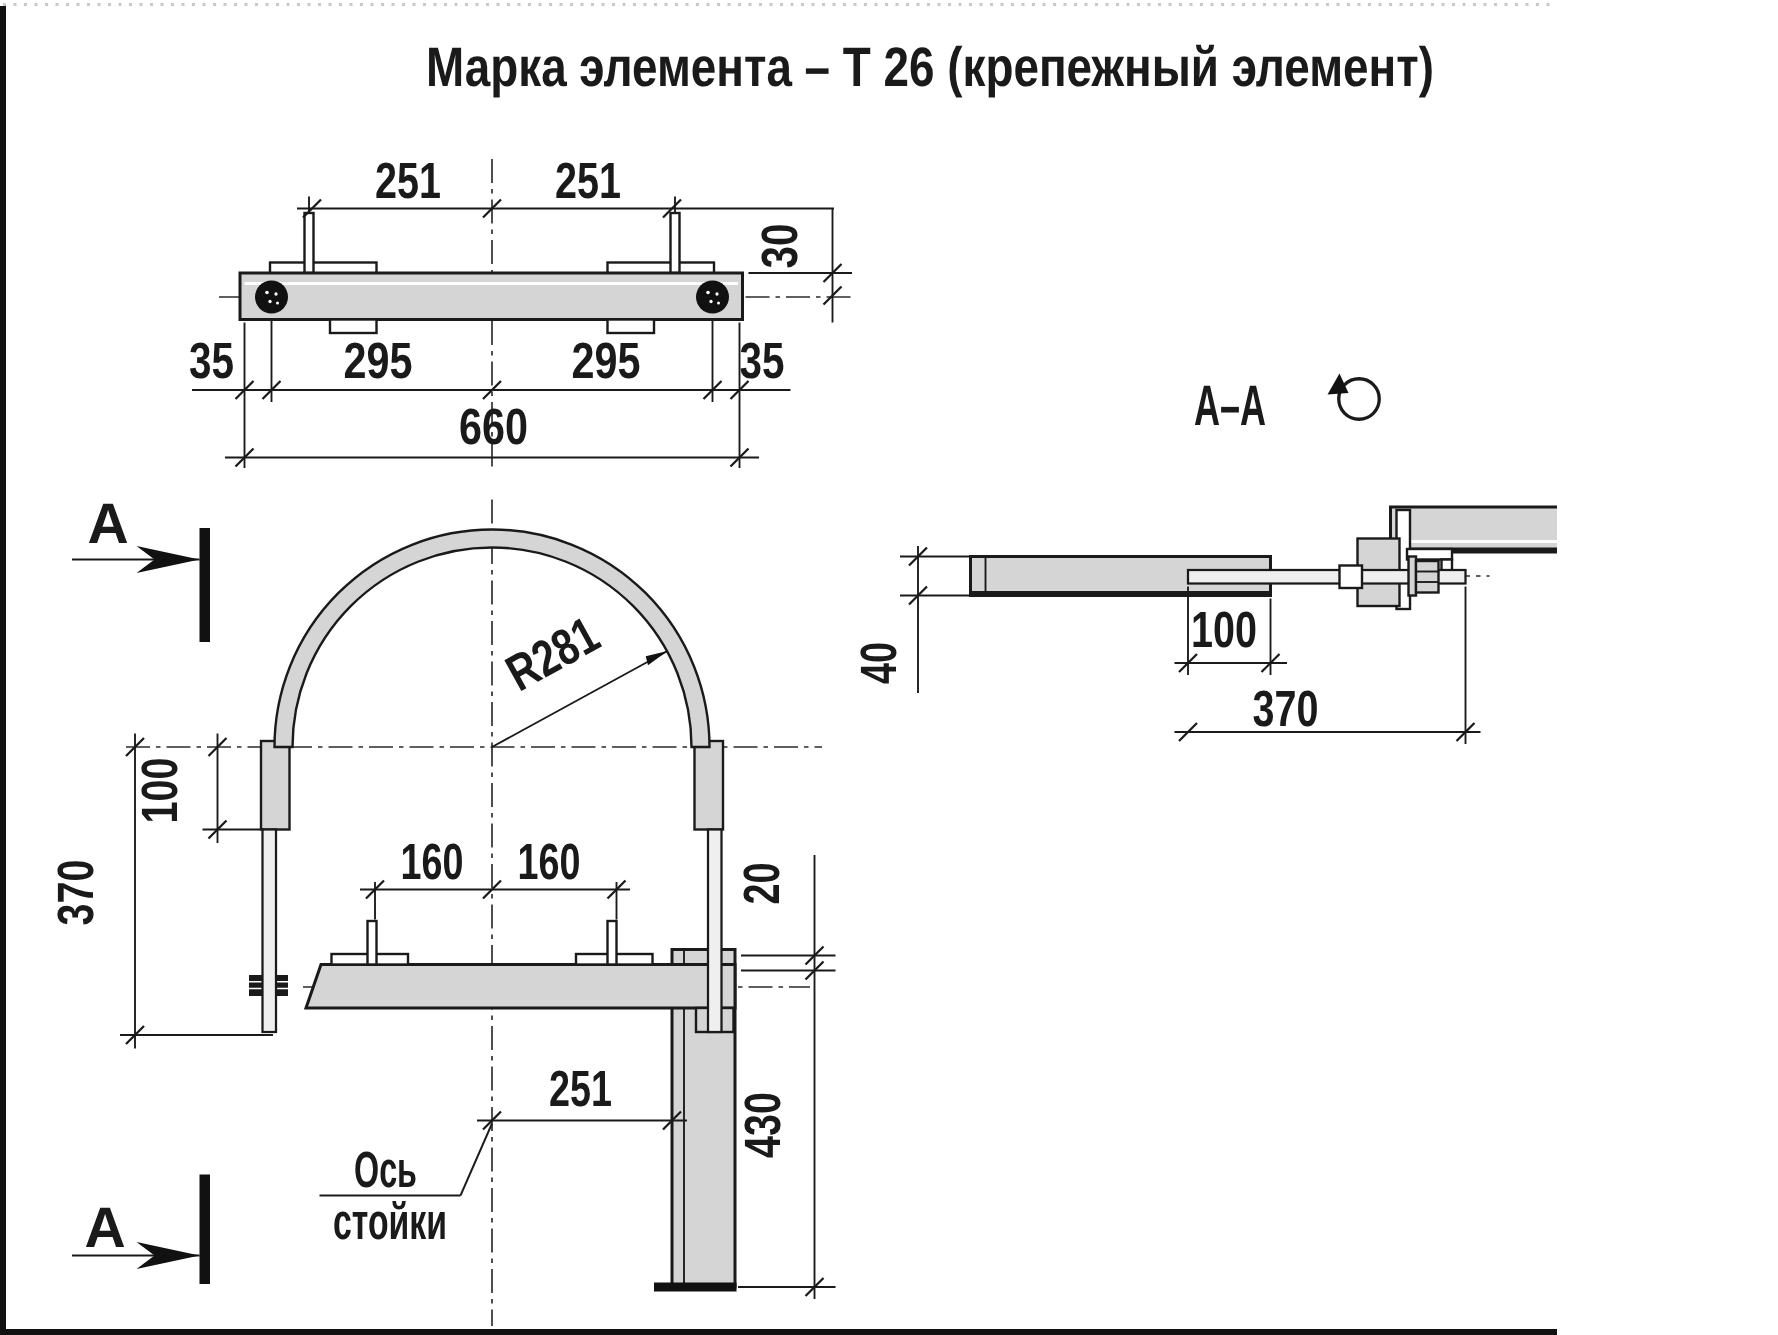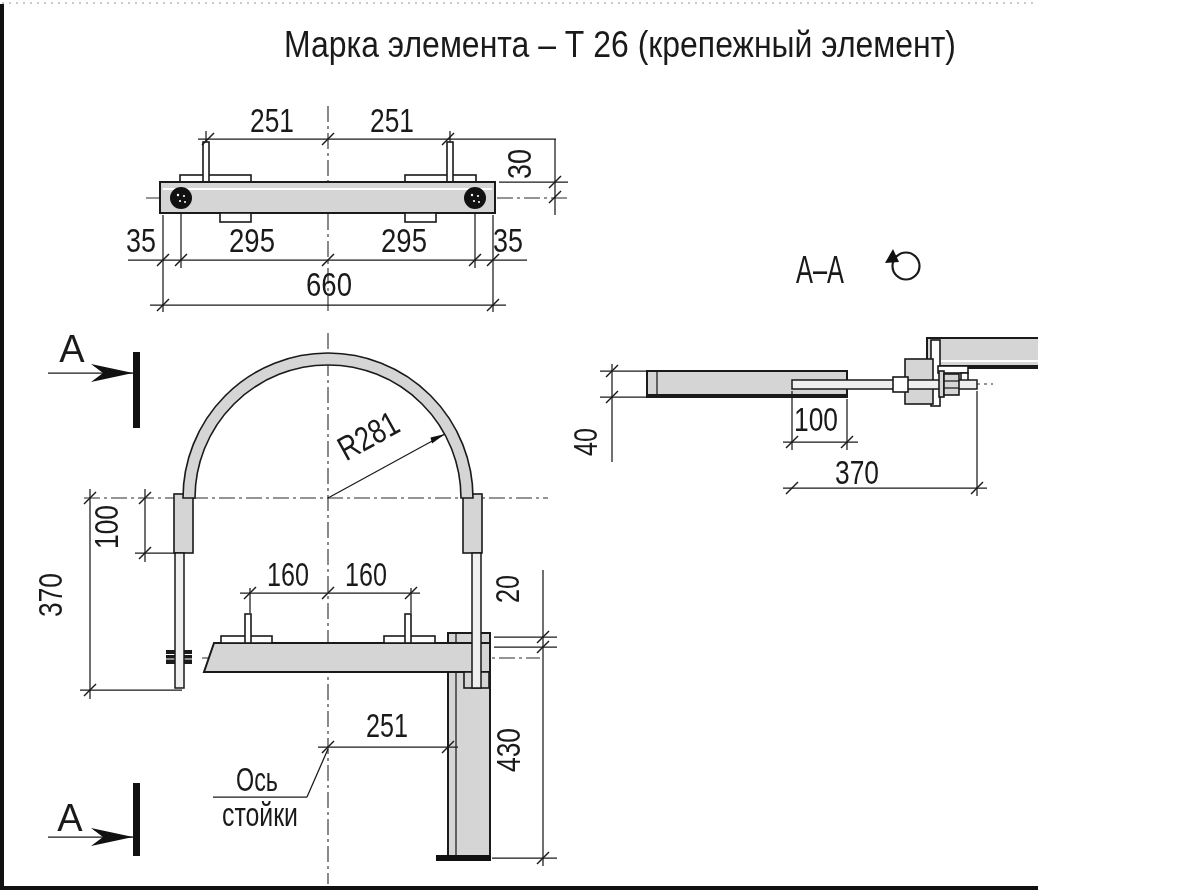--- a/index.html
+++ b/index.html
@@ -1,16 +1,16 @@
 <!DOCTYPE html>
 <html style="--steel: #d5d5d5;"><head>
 <meta charset="utf-8">
 <style>
   html,body{margin:0;padding:0;background:#ffffff;}
-  .stage{position:relative;width:1038px;height:890px;background:#fff;overflow:hidden;}
+  .stage{position:relative;width:1038px;height:890px;background:#fff;overflow:hidden;font-weight:bold;}
   svg{display:block;}
   text{font-family:"Liberation Sans",sans-serif;fill:#1a1a1a;}
   .title-text{font-size:37px;}
   .dim-text{font-size:34px;}
   .marker-text{font-size:38px;}
   .steel{fill:var(--steel,#d5d5d5);stroke:#1a1a1a;stroke-width:2;}
   .steel-thin{fill:var(--steel,#d5d5d5);stroke:#1a1a1a;stroke-width:1.6;}
   .whitepart{fill:#ffffff;stroke:#1a1a1a;stroke-width:1.6;}
   .rodpart{fill:#efefef;stroke:#1a1a1a;stroke-width:1.5;}
   .thin{stroke:#1a1a1a;stroke-width:1.25;fill:none;}

